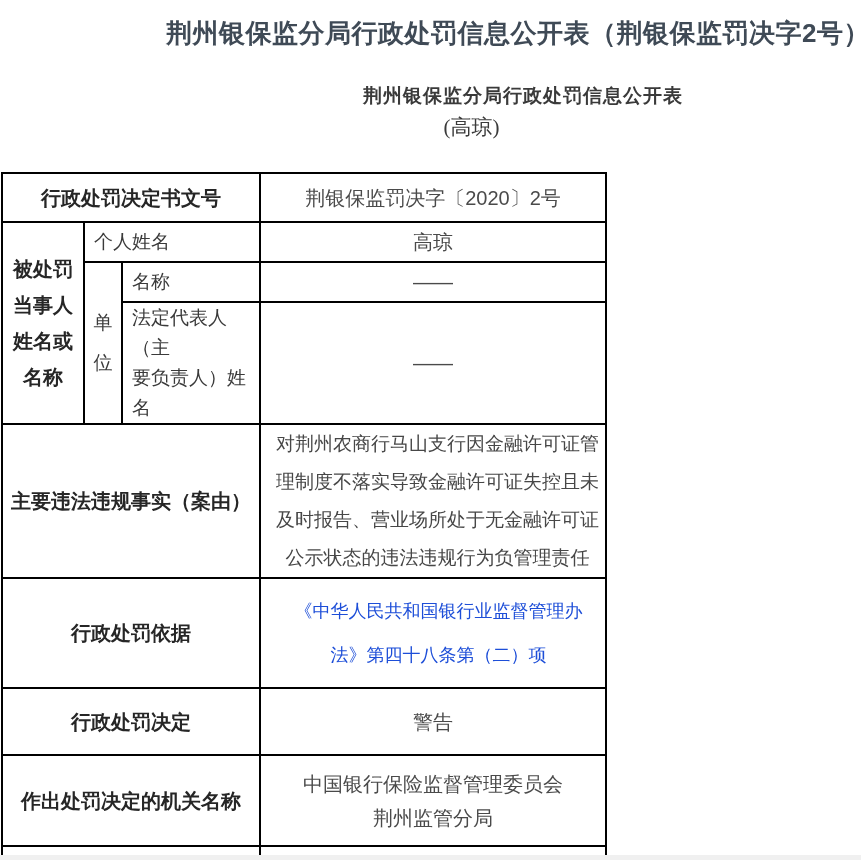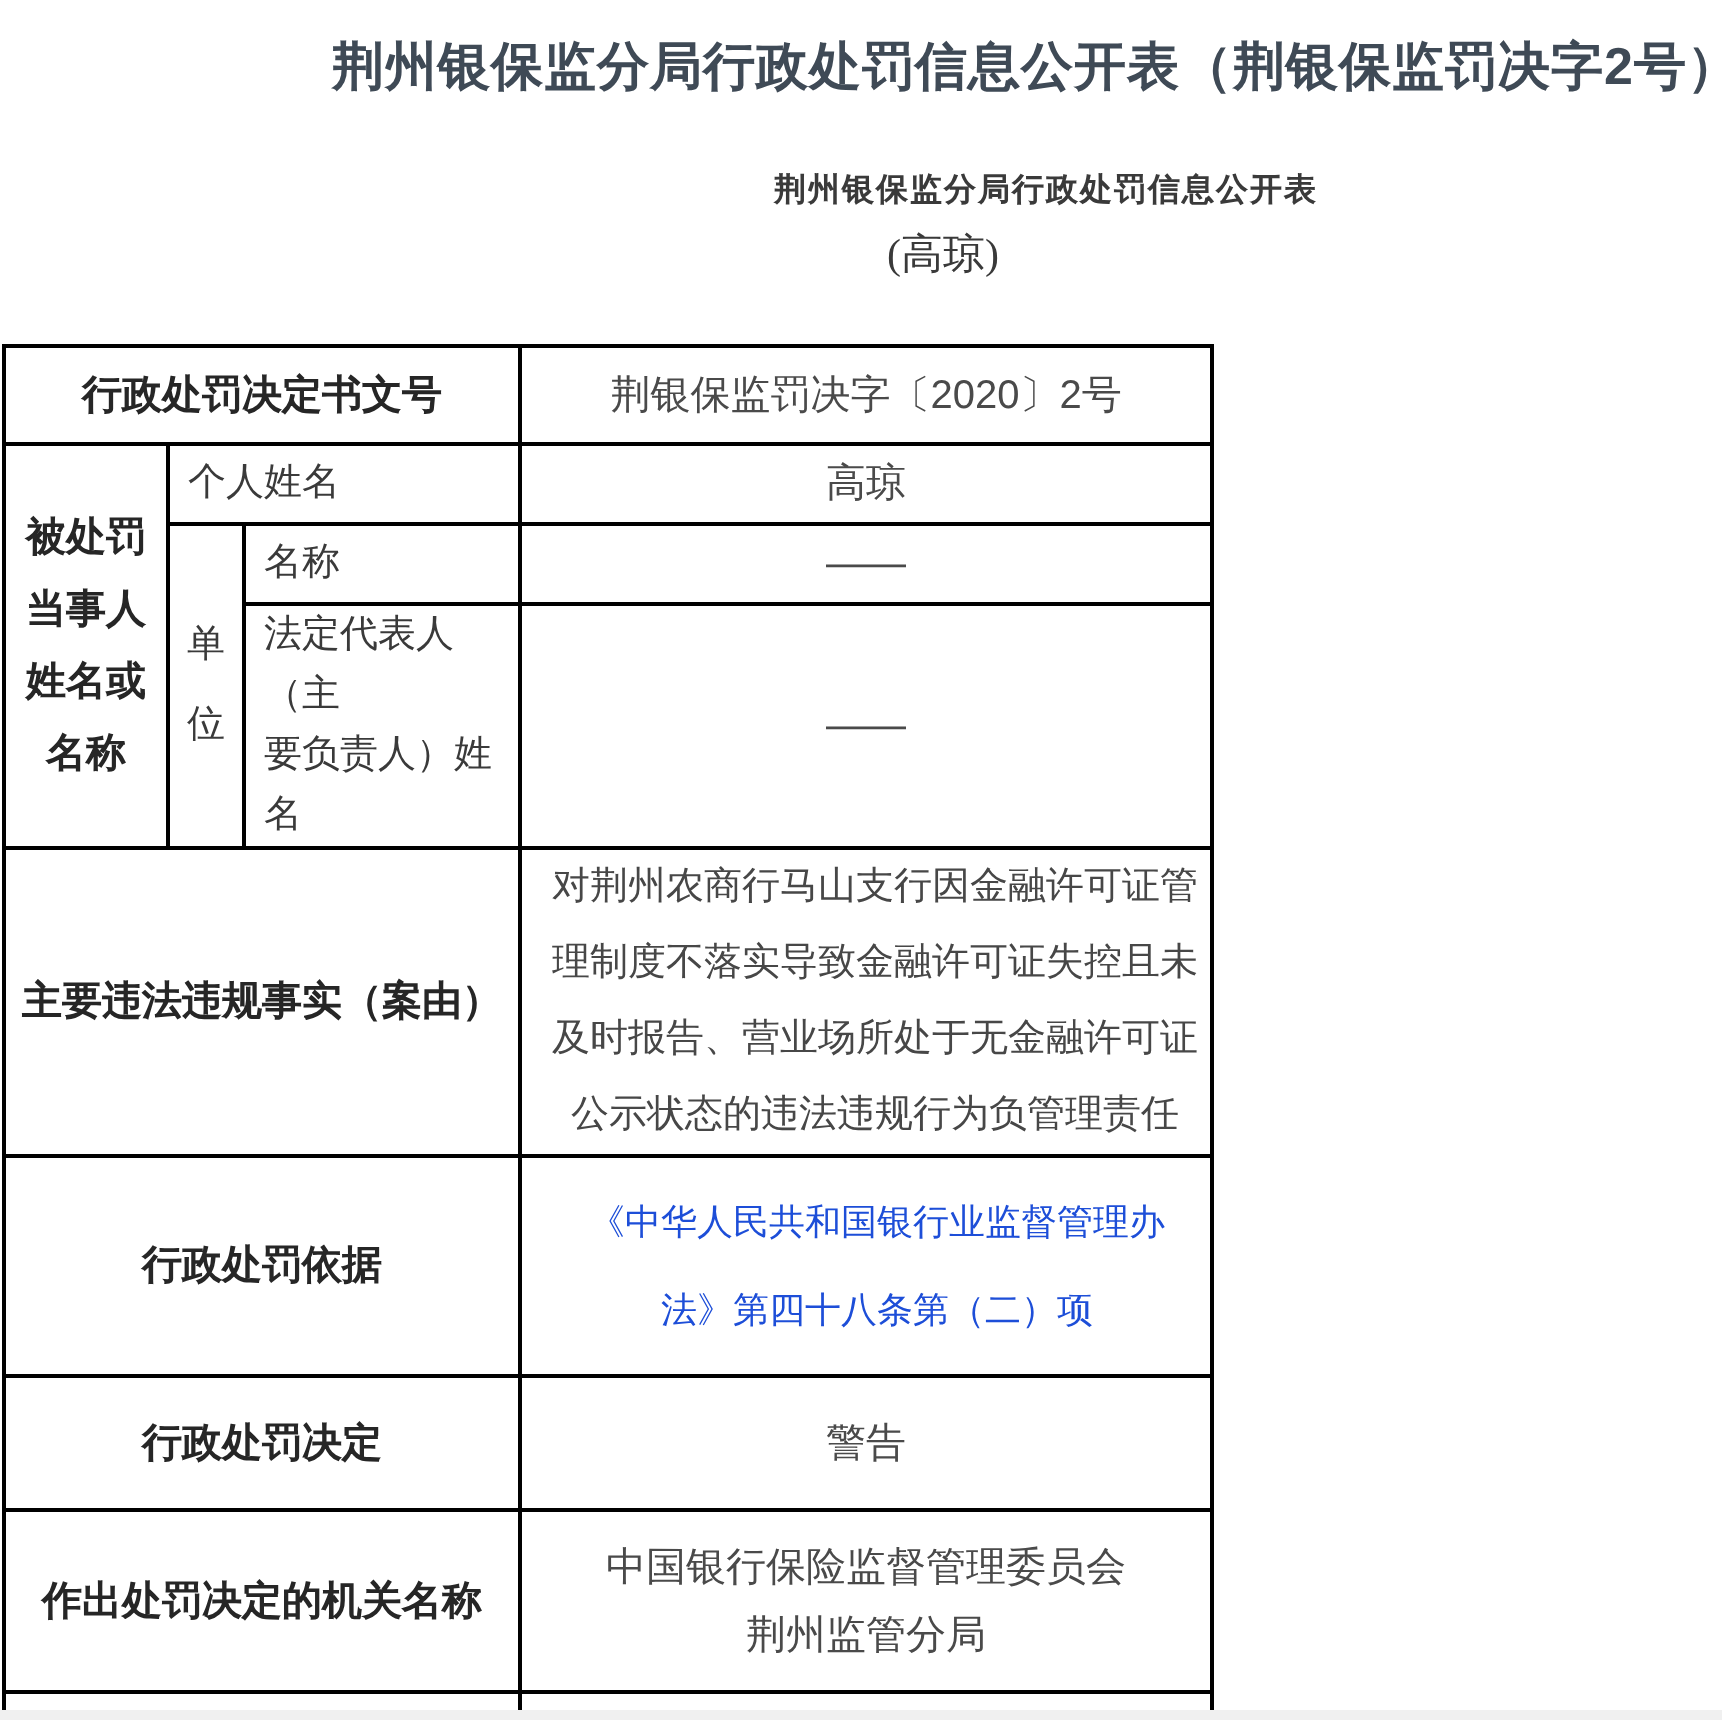--- a/index.html
+++ b/index.html
@@ -15,21 +15,21 @@
     padding-left:143px;box-sizing:border-box;
     text-align:center;
     font-size:26px;line-height:38px;font-weight:bold;
     color:#3f4a56;letter-spacing:0.5px;
   }
   .doc-title{
     position:absolute;top:82px;left:0;width:861px;
     padding-left:185px;box-sizing:border-box;
     text-align:center;
     font-family:"Liberation Serif","DejaVu Serif",serif;
-    font-size:16px;line-height:27px;font-weight:bold;
+    font-size:19px;line-height:27px;font-weight:bold;
     color:#3a3a3a;letter-spacing:1px;
   }
   .person-line{
     position:absolute;top:114px;left:0;width:702px;
     padding-left:241px;box-sizing:border-box;
     text-align:center;
     font-family:"Liberation Serif","DejaVu Serif",serif;
     font-size:21px;line-height:27px;
     color:#3a3a3a;
   }

